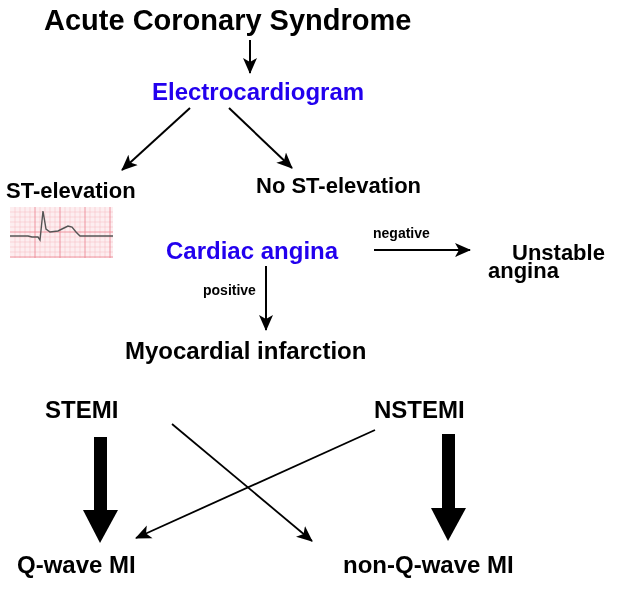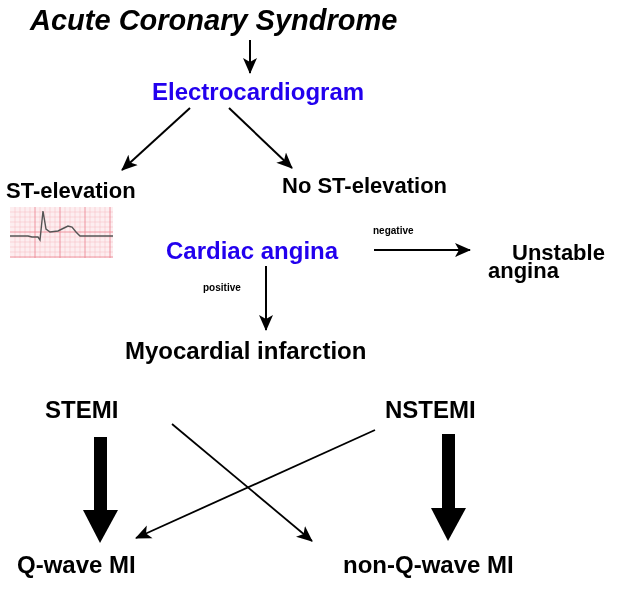--- a/index.html
+++ b/index.html
@@ -4,48 +4,48 @@
   <style>
     html, body { margin: 0; padding: 0; background: #ffffff; }
     body { width: 635px; height: 600px; position: relative; overflow: hidden;
            font-family: "Liberation Sans", sans-serif; }
     .node { position: absolute; font-weight: bold; color: #000; white-space: nowrap; line-height: 1; }
     .blue { color: #2200ee; }
     .big { font-size: 29px; }
     .med { font-size: 22px; }
     .mid { font-size: 24px; }
     .small { font-size: 24px; }
-    .tiny { font-size: 10px; }
+    .tiny { font-size: 14px; }
     svg.arrows { position: absolute; left: 0; top: 0; }
     #ecg { position: absolute; left: 10px; top: 207px; width: 103px; height: 51px; }
   </style>
 </head>
 <body>
 
-<div class="node big" style="left:30px; top:6px;font-style:italic;">Acute Coronary Syndrome</div>
+<div class="node big" style="left:44px; top:6px;">Acute Coronary Syndrome</div>
 
 <div class="node small blue" style="left:152px; top:80px;">Electrocardiogram</div>
 
 <div class="node med" style="left:6px; top:180px;">ST-elevation</div>
 
-<div class="node med" style="left:282px; top:175px;">No ST-elevation</div>
+<div class="node med" style="left:256px; top:175px;">No ST-elevation</div>
 
 <div class="node small blue" style="left:166px; top:239px;">Cardiac angina</div>
 
 <div class="node tiny" style="left:373px; top:226px;">negative</div>
 
 <div class="node med" style="left:512px; top:242px;">Unstable</div>
 <div class="node med" style="left:488px; top:260px;">angina</div>
 
 <div class="node tiny" style="left:183px; top:283px;margin-left:20px;">positive</div>
 
 <div class="node mid" style="left:125px; top:339px;">Myocardial infarction</div>
 
 <div class="node mid" style="left:45px; top:398px;">STEMI</div>
-<div class="node mid" style="left:385px; top:398px;">NSTEMI</div>
+<div class="node mid" style="left:374px; top:398px;">NSTEMI</div>
 
 <div class="node mid" style="left:17px; top:553px;">Q-wave MI</div>
 <div class="node mid" style="left:343px; top:553px;">non-Q-wave MI</div>
 
 <svg id="ecg" viewBox="0 0 103 51">
   <rect x="0" y="0" width="103" height="51" fill="#fdeef0"></rect>
   <g stroke="#f4b8c0" stroke-width="0.5">
     <path d="M5 0V51M10 0V51M15 0V51M20 0V51M30 0V51M35 0V51M40 0V51M45 0V51M55 0V51M60 0V51M65 0V51M70 0V51M80 0V51M85 0V51M90 0V51M95 0V51"></path>
     <path d="M0 5H103M0 10H103M0 15H103M0 20H103M0 30H103M0 35H103M0 40H103M0 45H103"></path>
   </g>

